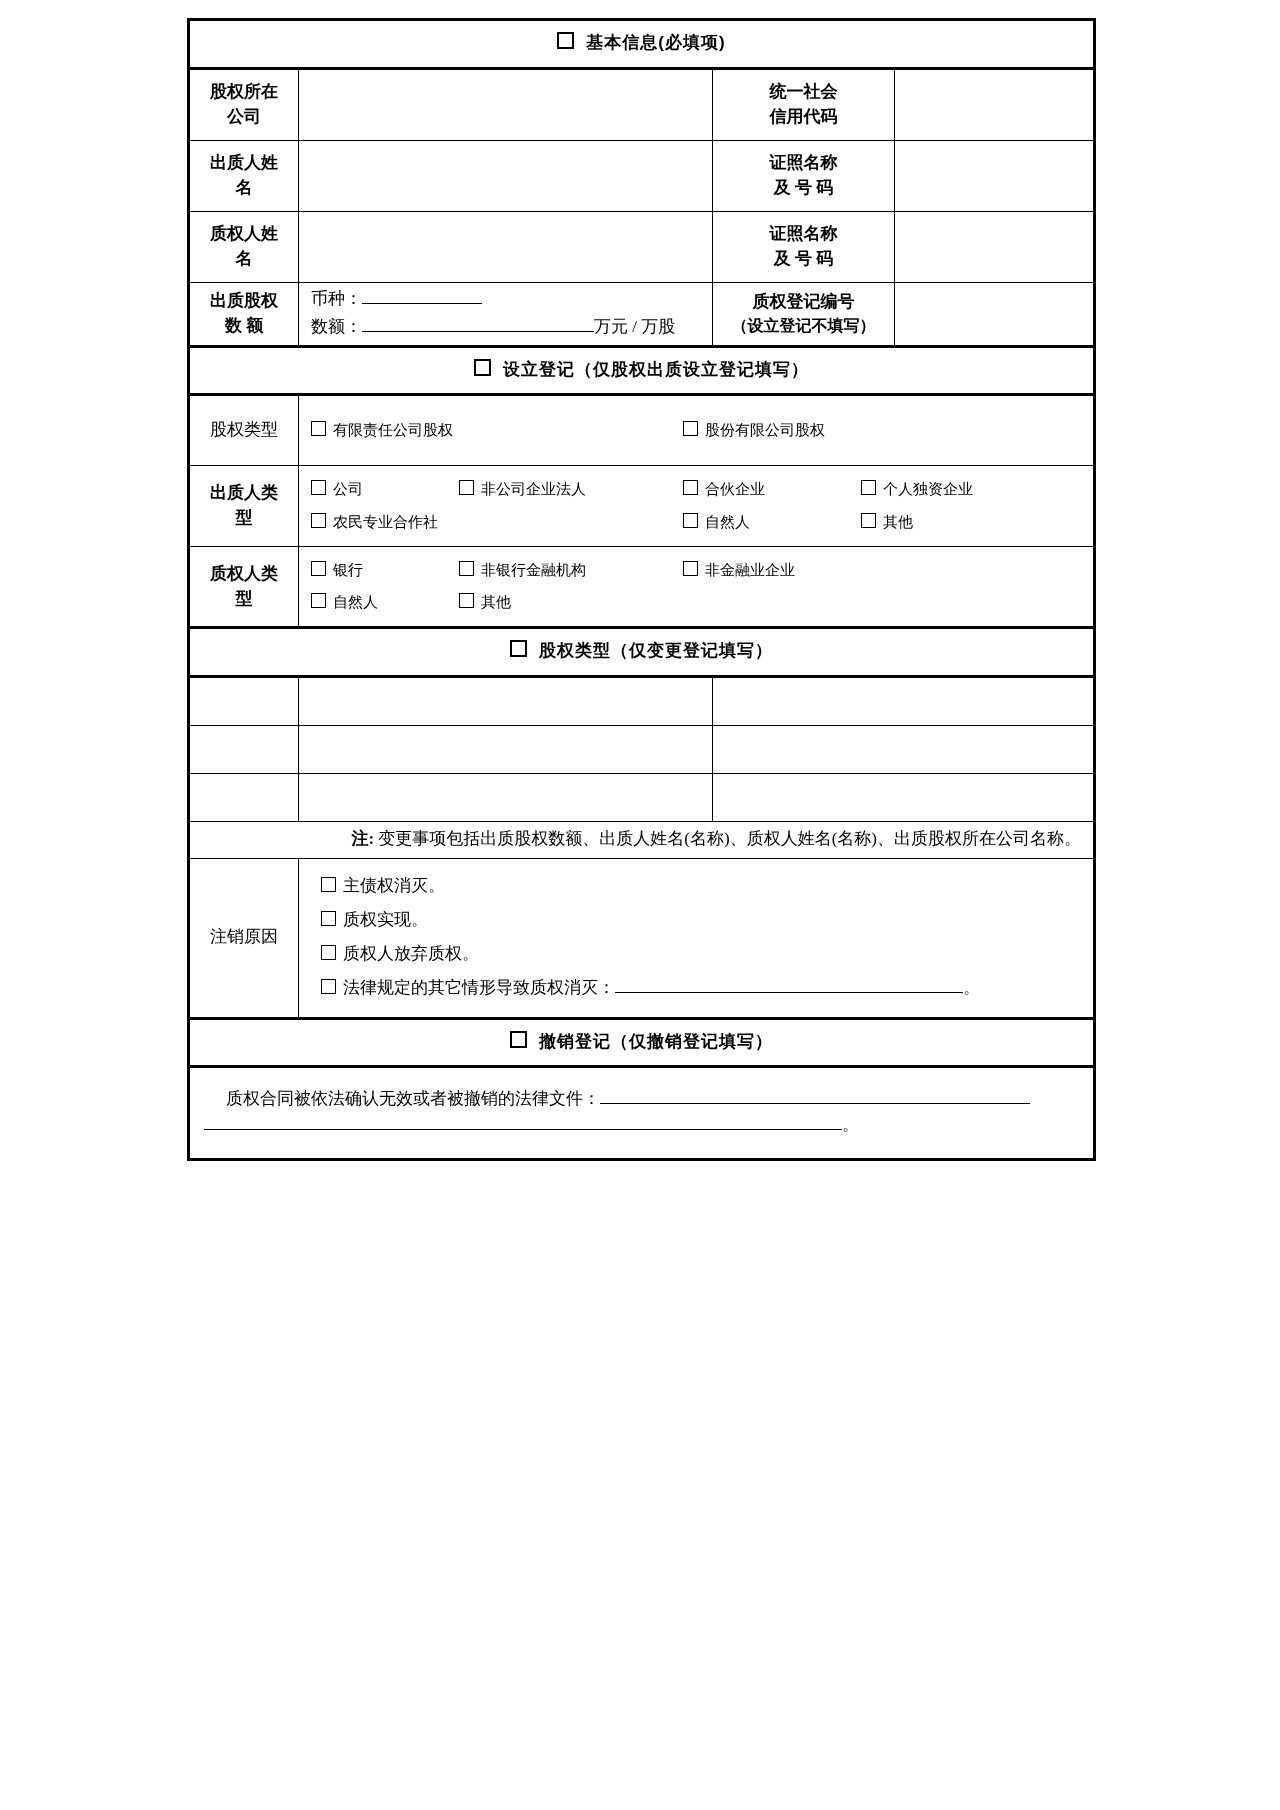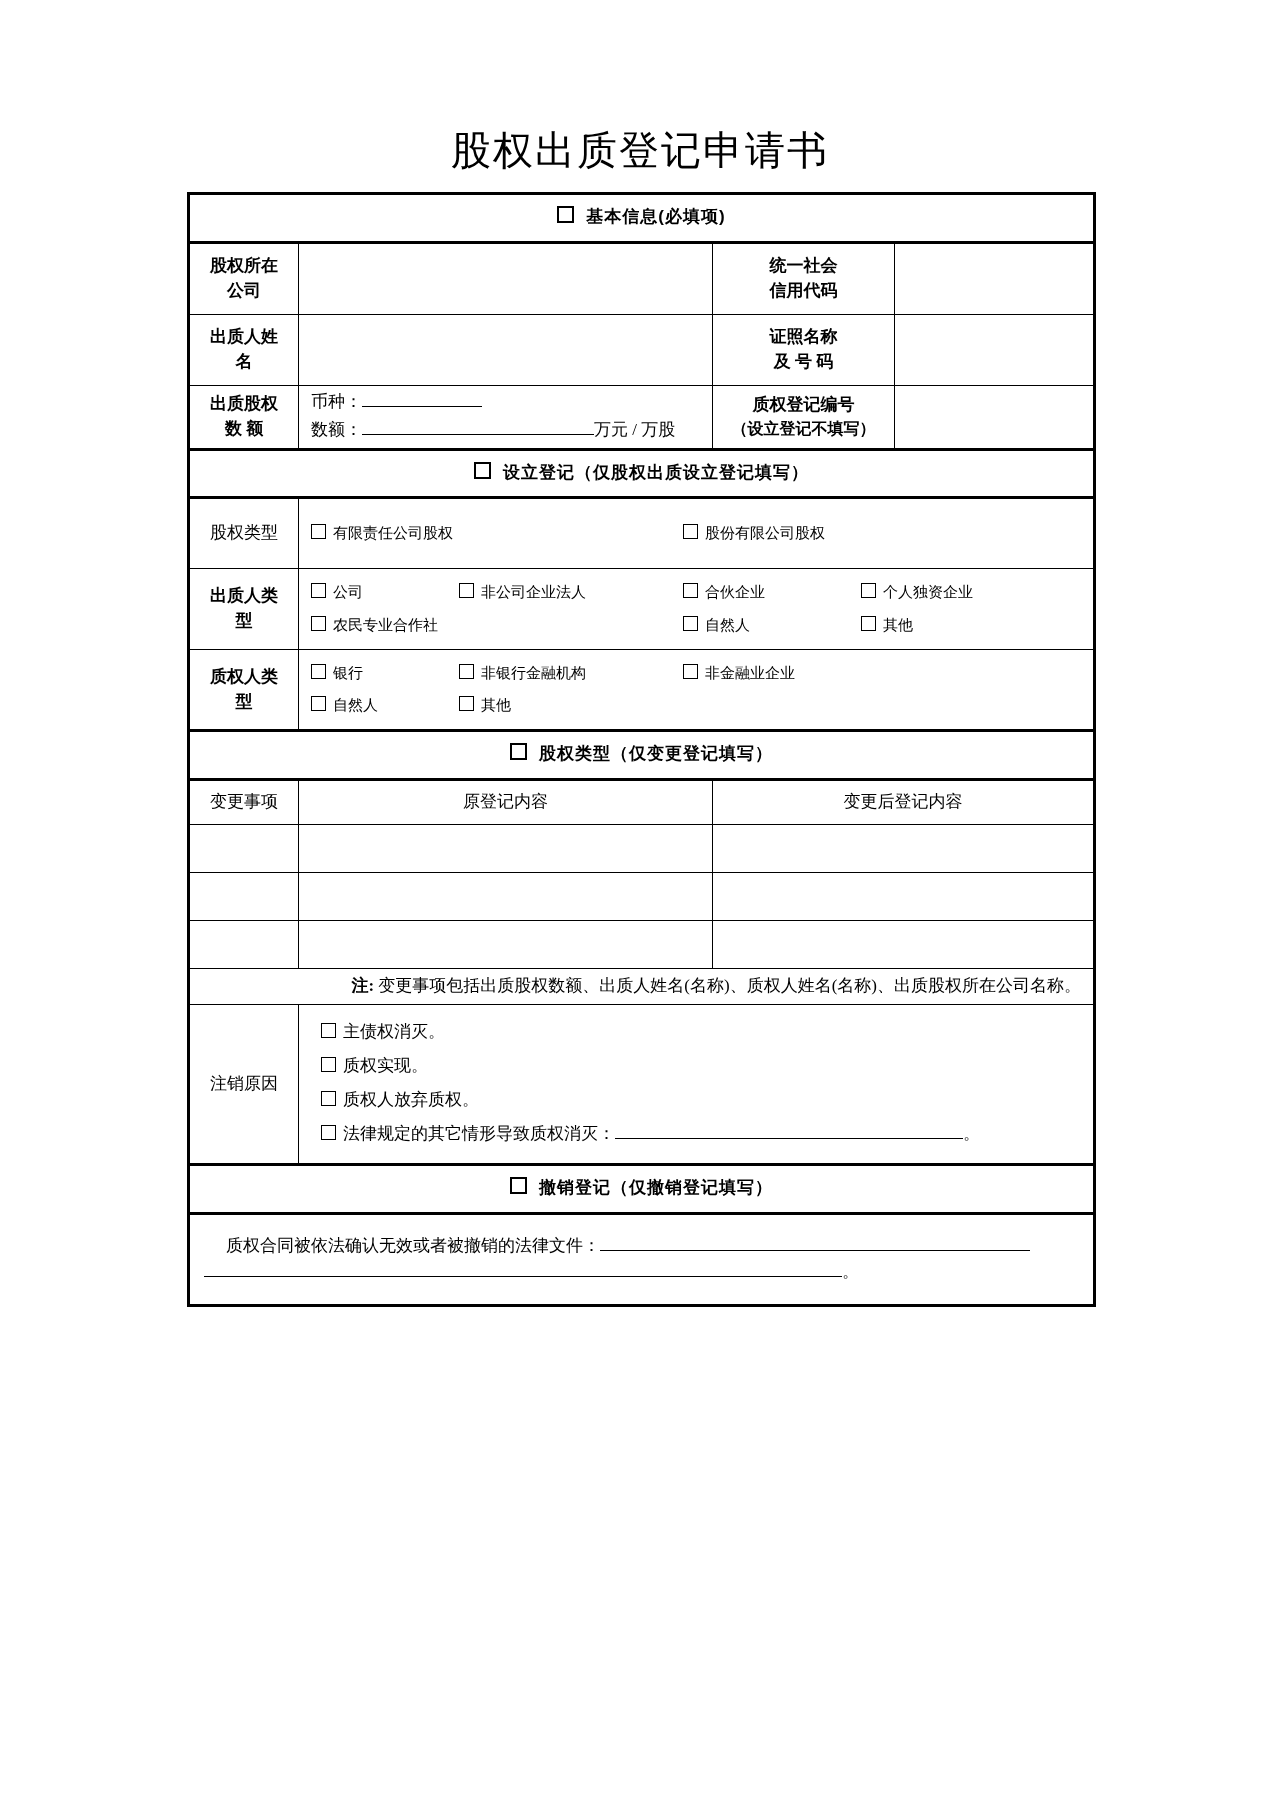--- a/index.html
+++ b/index.html
@@ -140,21 +140,20 @@
     line-height: 2.3;
   }
   .revoke-body .l1 { padding-left: 22px; }
   .nowrap { white-space: nowrap; }
 </style>
 </head>
 <body>
 
 <div class="page">
 
-  <h1 class="doc-title">股权出质登记申请书</h1>
 
   <div class="form-wrap">
     <table class="form">
       <colgroup>
         <col style="width:110px">
         <col style="width:414px">
         <col style="width:182px">
         <col style="width:200px">
       </colgroup>
 
@@ -184,20 +183,32 @@
           <span class="l2">名</span>
         </td>
         <td class="cellpad" style="height:58px"></td>
         <td class="lbl-2">
           <span class="l1">证照名称</span>
           <span class="l2">及 号 码</span>
         </td>
         <td class="cellpad"></td>
       </tr>
 
+      <tr>
+        <td class="lbl-2">
+          <span class="l1">质权人姓</span>
+          <span class="l2">名</span>
+        </td>
+        <td class="cellpad" style="height:58px"></td>
+        <td class="lbl-2">
+          <span class="l1">证照名称</span>
+          <span class="l2">及 号 码</span>
+        </td>
+        <td class="cellpad"></td>
+      </tr>
 
       <tr class="row-amount">
         <td class="lbl-2">
           <span class="l1">出质股权</span>
           <span class="l2">数    额</span>
         </td>
         <td style="height:62px">
           <div class="line1">
             <span>币种：</span><span class="fill-line" style="width:120px"></span>
           </div>
@@ -255,25 +266,20 @@
           </span>
         </td>
       </tr>
 
       <tr>
         <td class="section-head" colspan="4">
           <span class="chk"></span><span>股权类型（仅变更登记填写）</span>
         </td>
       </tr>
 
-      <tr>
-        <td class="chg-head">变更事项</td>
-        <td class="chg-head">原登记内容</td>
-        <td class="chg-head" colspan="2">变更后登记内容</td>
-      </tr>
 
       <tr class="chg-empty">
         <td></td>
         <td></td>
         <td colspan="2"></td>
       </tr>
       <tr class="chg-empty">
         <td></td>
         <td></td>
         <td colspan="2"></td>

